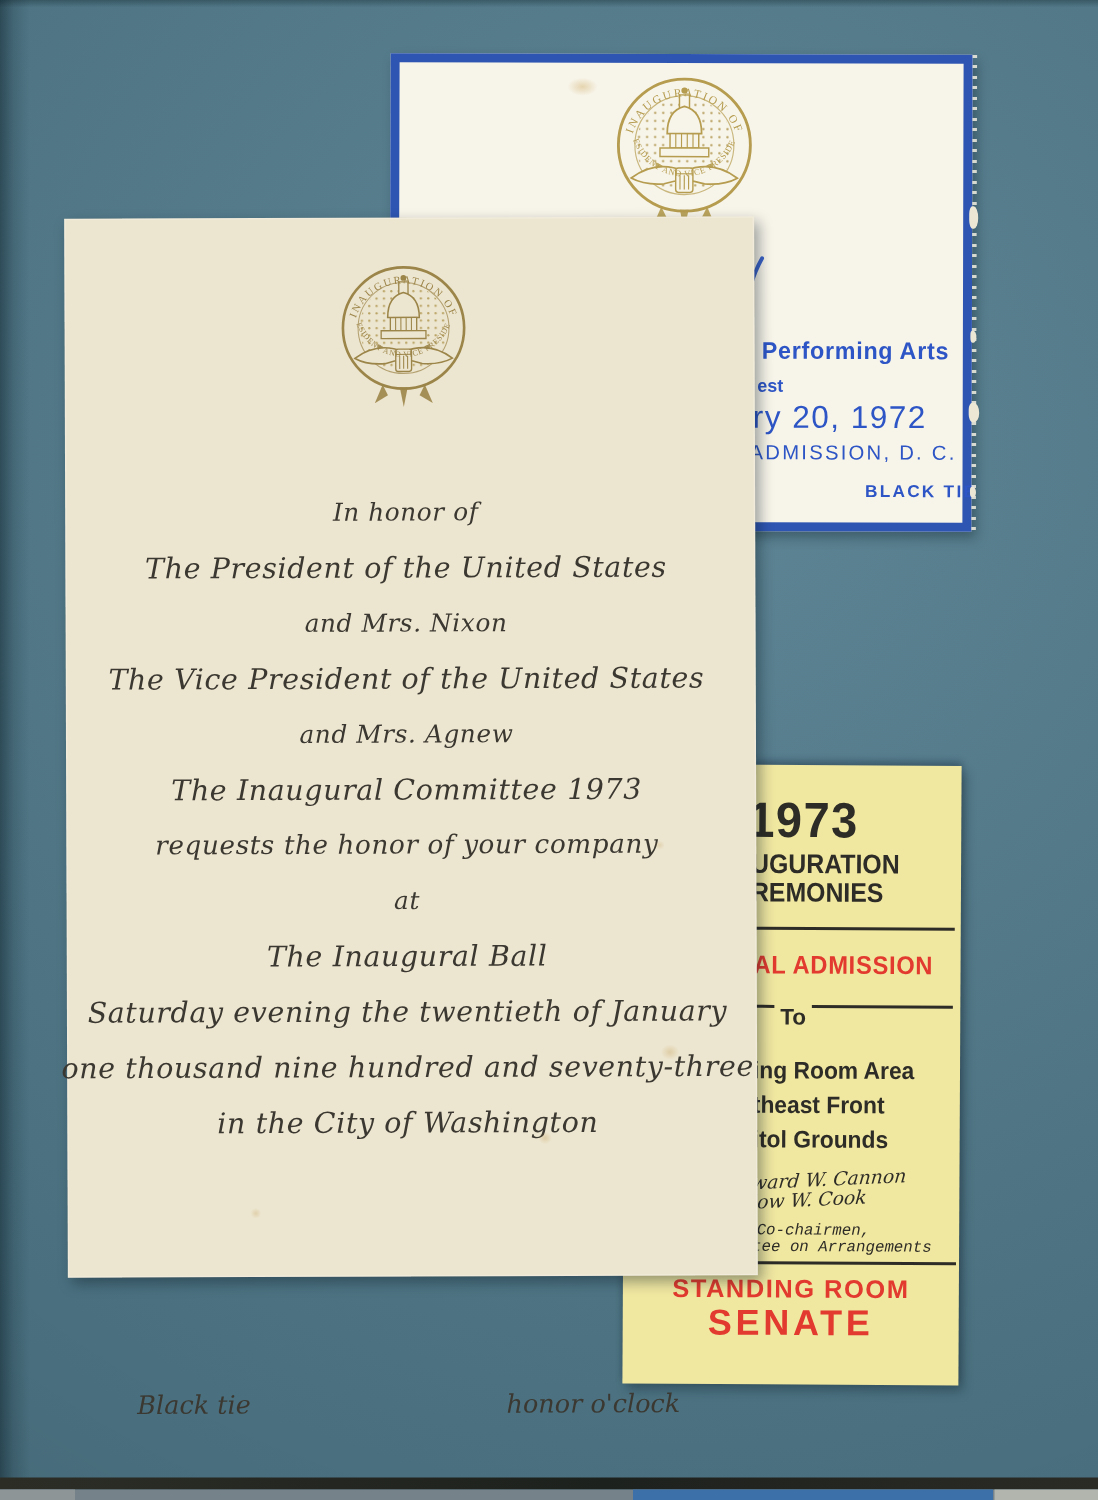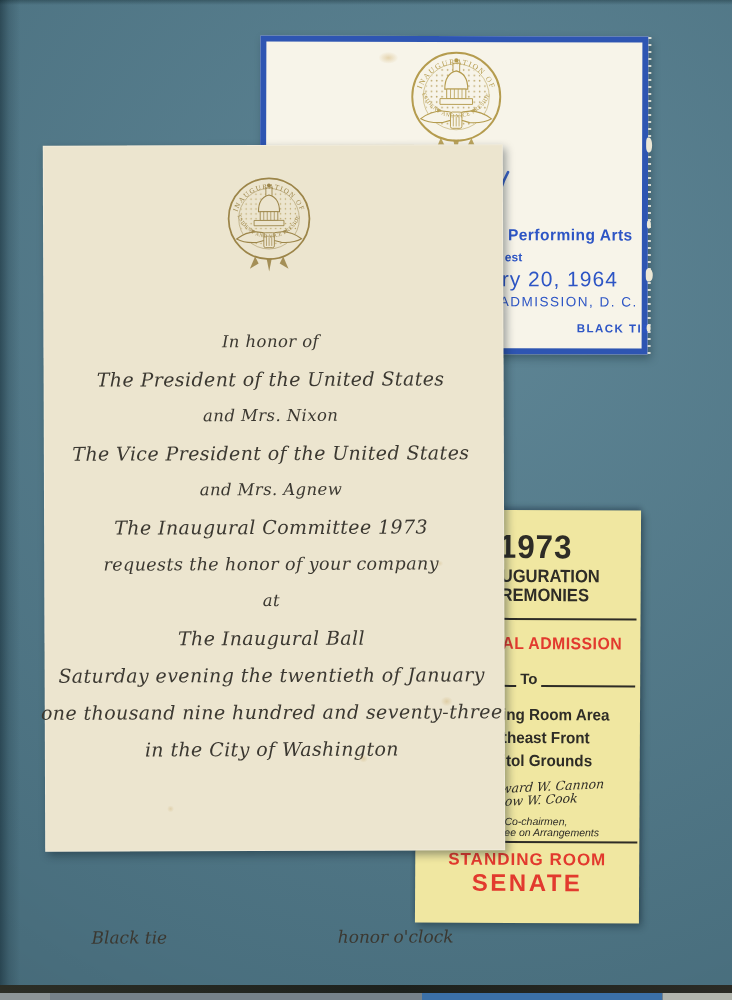--- a/index.html
+++ b/index.html
@@ -64,33 +64,33 @@
   }
   .adm{position:absolute;white-space:nowrap;transform-origin:left top;}
   .adm-year{left:82px;top:18px;font-size:33px;font-weight:bold;letter-spacing:1px;transform:scaleX(0.95);}
   .adm-t1{left:84px;top:56px;font-size:18px;font-weight:bold;transform:scaleX(0.92);}
   .adm-t2{left:84px;top:75px;font-size:18px;font-weight:bold;transform:scaleX(0.92);}
   .adm-rule{position:absolute;height:2px;background:#2e2c26;}
   .rule1{left:86px;top:108px;width:134px;}
   .rule2{left:84px;top:331px;width:138px;}
   .adm-red{color:#e23a2e;}
   .adm-admission{left:86px;top:124px;font-size:17px;font-weight:bold;letter-spacing:0.5px;transform:scaleX(0.93);}
-  .adm-to-row{position:absolute;left:86px;top:160px;right:5px;display:flex;align-items:flex-end;gap:4px;}
+  .adm-to-row{position:absolute;left:86px;top:160px;right:5px;display:flex;align-items:flex-start;gap:4px;}
   .adm-to-row .dash{height:2px;background:#2e2c26;}
   .adm-to-row .dash.short{width:14px;}
   .adm-to-row .dash.long{flex:1;}
   .adm-to{font-size:15px;font-weight:bold;}
   .adm-loc{font-size:16px;font-weight:bold;transform:scaleX(0.95);}
   .loc1{left:86px;top:196px;}
   .loc2{left:86px;top:219px;}
   .loc3{left:86px;top:242px;}
   .adm-sig{font-family:"DejaVu Serif",serif;font-style:italic;font-size:12.5px;transform:rotate(-3deg) skewX(-8deg);}
   .sig1{left:86px;top:271px;}
   .sig2{left:86px;top:284px;}
-  .adm-small{font-family:Liberation Sans, sans-serif;font-style:italic;font-size:10.5px;}
+  .adm-small{font-family:Liberation Mono, monospace;font-style:italic;font-size:10.5px;}
   .coch{left:89px;top:305px;}
   .comm{left:86px;top:316px;}
   .adm-sr{left:0;right:0;top:340px;text-align:center;font-size:17px;font-weight:bold;letter-spacing:1px;}
   .adm-senate{left:0;right:0;top:359px;text-align:center;font-size:24px;font-weight:bold;letter-spacing:2.5px;}
 
   
   .invitation{
     position:absolute;left:44px;top:145px;width:460px;height:706px;z-index:30;
     background:#ece5cf;transform:rotate(-0.2deg);
     box-shadow:3px 4px 9px rgba(10,25,35,0.40), 0 0 0 1px rgba(255,255,255,0.25) inset;
@@ -161,21 +161,21 @@
       <svg viewBox="0 0 100 115">
           <use href="#sealgroup"></use>
         </svg>
     </div>
     <div class="tk-stain"></div>
     <svg class="tk-flourish" viewBox="0 0 16 44">
       <path d="M14,2 Q5,18 2,42" fill="none" stroke="#3a62c8" stroke-width="2.6" stroke-linecap="round"></path>
     </svg>
     <div class="tk-line tk-venue">Performing Arts</div>
     <div class="tk-line tk-guest">est</div>
-    <div class="tk-line tk-date">ry 20, 1964</div>
+    <div class="tk-line tk-date">ry 20, 1972</div>
     <div class="tk-line tk-city">ADMISSION, D. C.</div>
     <div class="tk-line tk-dress">BLACK TIE</div>
     <div class="speck speck1"></div>
     <div class="speck speck2"></div>
     <div class="speck speck3"></div>
     <div class="speck speck4"></div>
   </div>
 
   <div class="admission">
     <div class="adm adm-year">1973</div>

